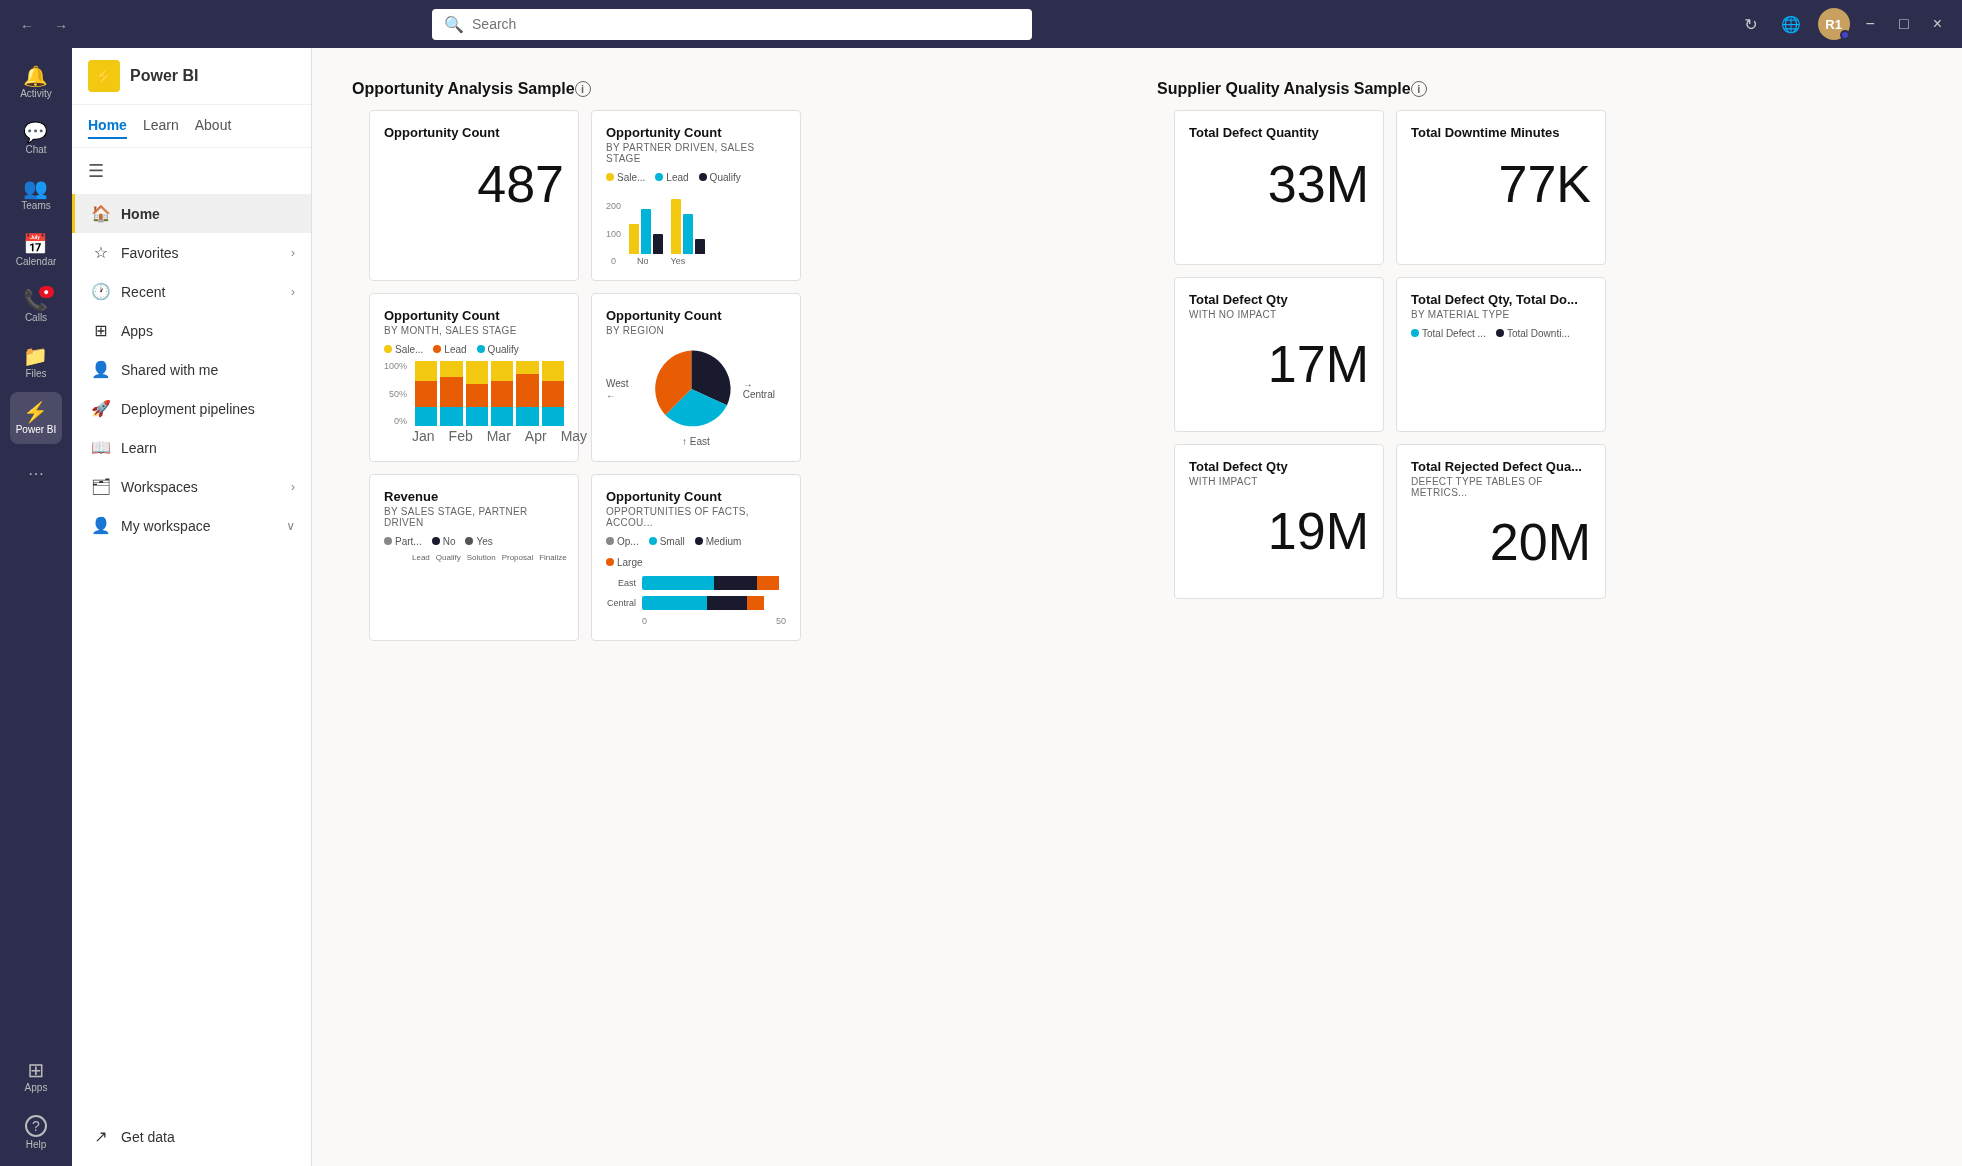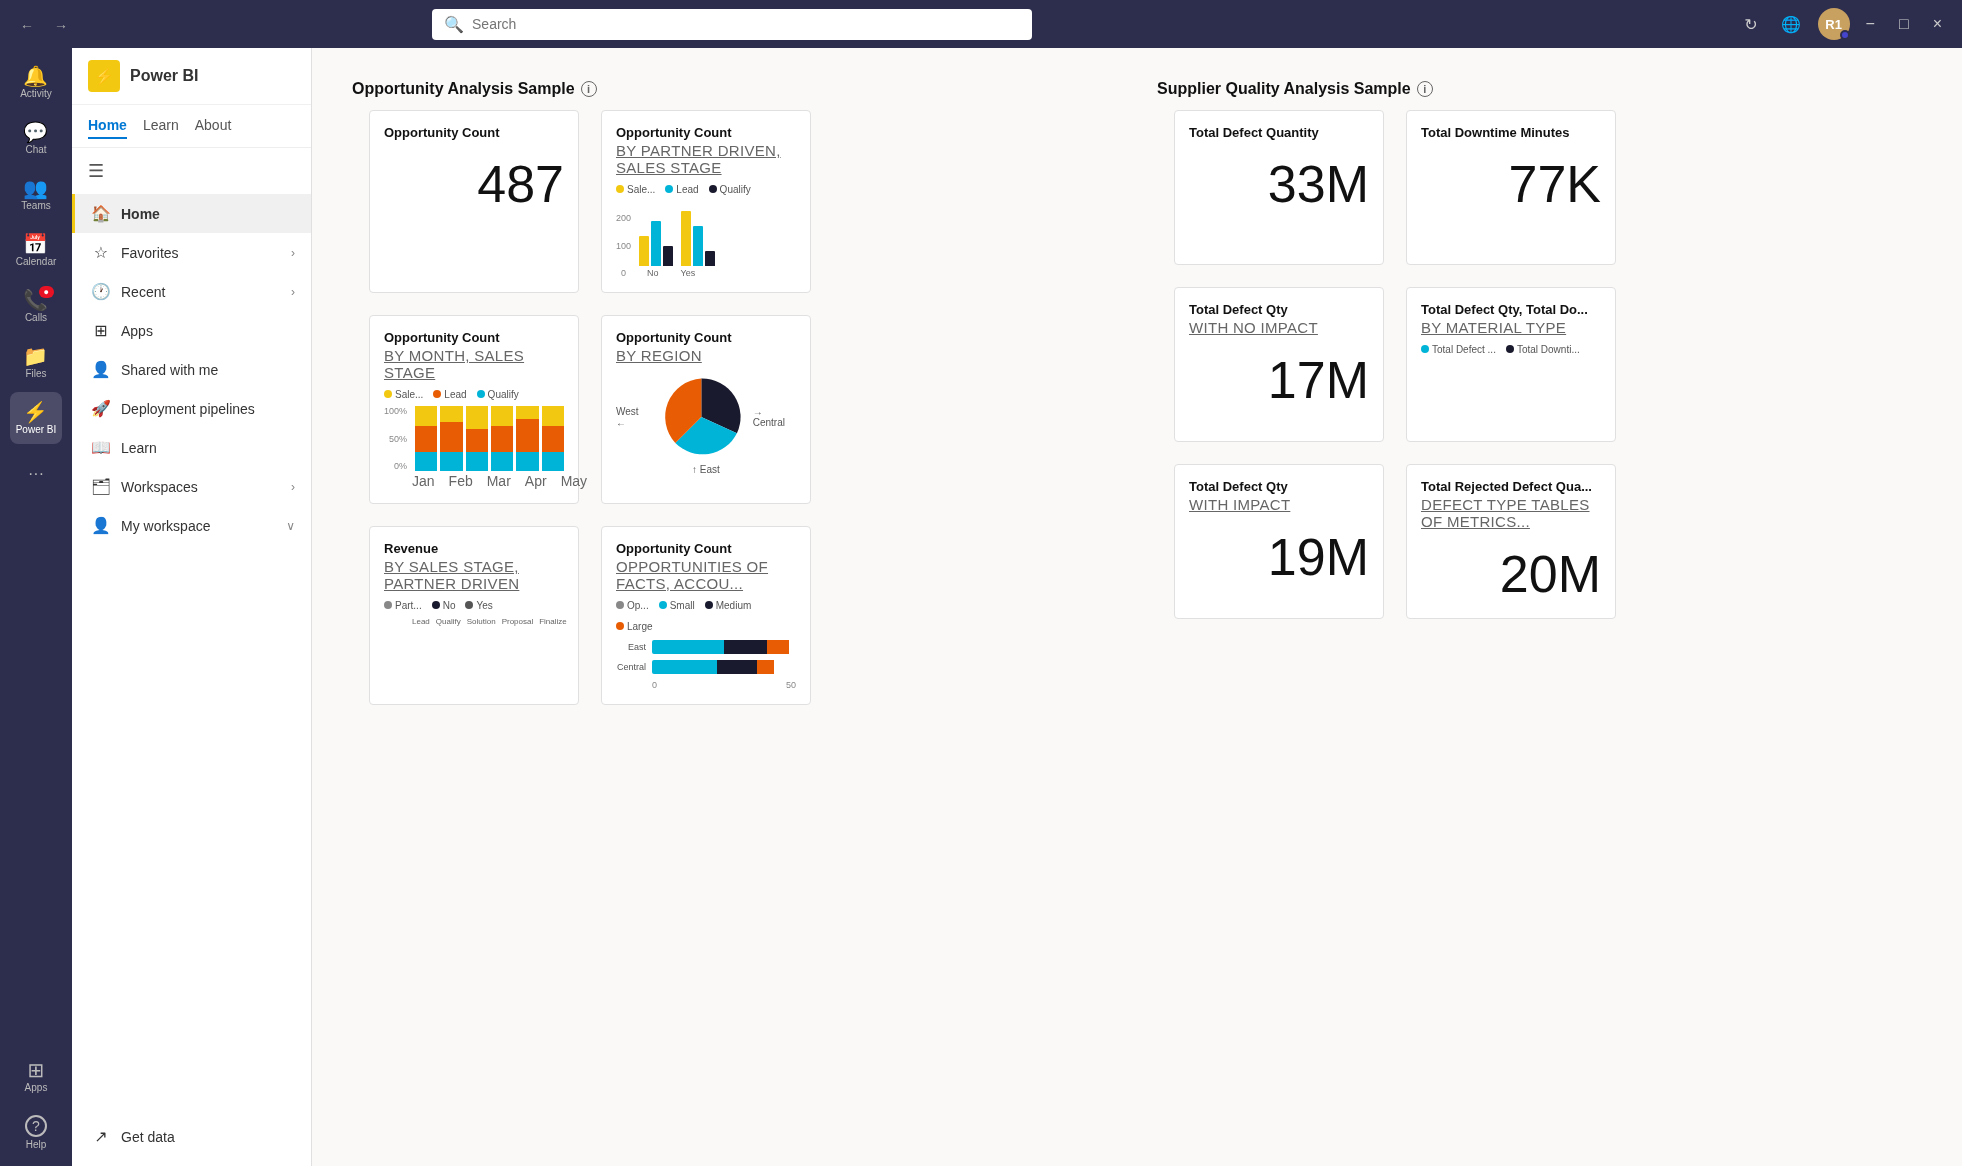--- a/index.html
+++ b/index.html
@@ -70,31 +70,31 @@
     .pbi-nav-item .nav-arrow { margin-left: auto; font-size: 12px; color: #888; }
     .pbi-nav-footer { padding: 12px 16px; }
     .pbi-nav-footer .pbi-nav-item { padding: 8px 0; }
 
     
     .main-content { flex: 1; overflow-y: auto; background: #faf9f8; padding: 32px 40px; }
     .greeting { font-size: 28px; font-weight: 300; color: #111; margin-bottom: 24px; }
     .greeting strong { font-weight: 600; }
 
     .section-title {
-      font-size: 16px; font-weight: 600; color: #111; margin-bottom: 12px; display: flex; align-items: center; gap: 6px;
+      font-size: 16px; font-weight: 600; color: #111; margin-bottom: 12px; display: flex; align-items: center; 
     }
     .info-icon { width: 16px; height: 16px; border-radius: 50%; border: 1px solid #666; color: #666; font-size: 11px; display: inline-flex; align-items: center; justify-content: center; }
 
     .dashboard-section { margin-bottom: 32px; }
-    .cards-grid { display: grid; grid-template-columns: repeat(2, 210px); gap: 22px; padding-left: 17px; }
+    .cards-grid { display: grid; grid-template-columns: repeat(2, 210px); gap: 12px; padding-left: 17px; }
     .card {
       background: white; border: 1px solid #e0e0e0; border-radius: 4px; padding: 14px; min-height: 155px; cursor: pointer;
     }
     .card-title { font-size: 13px; font-weight: 600; color: #111; margin-bottom: 2px; }
-    .card-subtitle { font-size: 15px; color: #666; margin-bottom: 8px; text-transform: uppercase; letter-spacing: 0.3px; text-decoration: underline; }
+    .card-subtitle { font-size: 10px; color: #666; margin-bottom: 8px; text-transform: uppercase; letter-spacing: 0.3px; }
     .card-big-number { font-size: 52px; font-weight: 200; color: #111; line-height: 1.1; text-align: right; margin-top: 16px; }
 
     
     .legend { display: flex; gap: 10px; flex-wrap: wrap; margin-bottom: 6px; font-size: 10px; color: #555; align-items: center; }
     .legend-dot { width: 8px; height: 8px; border-radius: 50%; display: inline-block; margin-right: 3px; }
     .dashboard-section { flex: 1; }
   </style>
 </head>
 <body>
 

